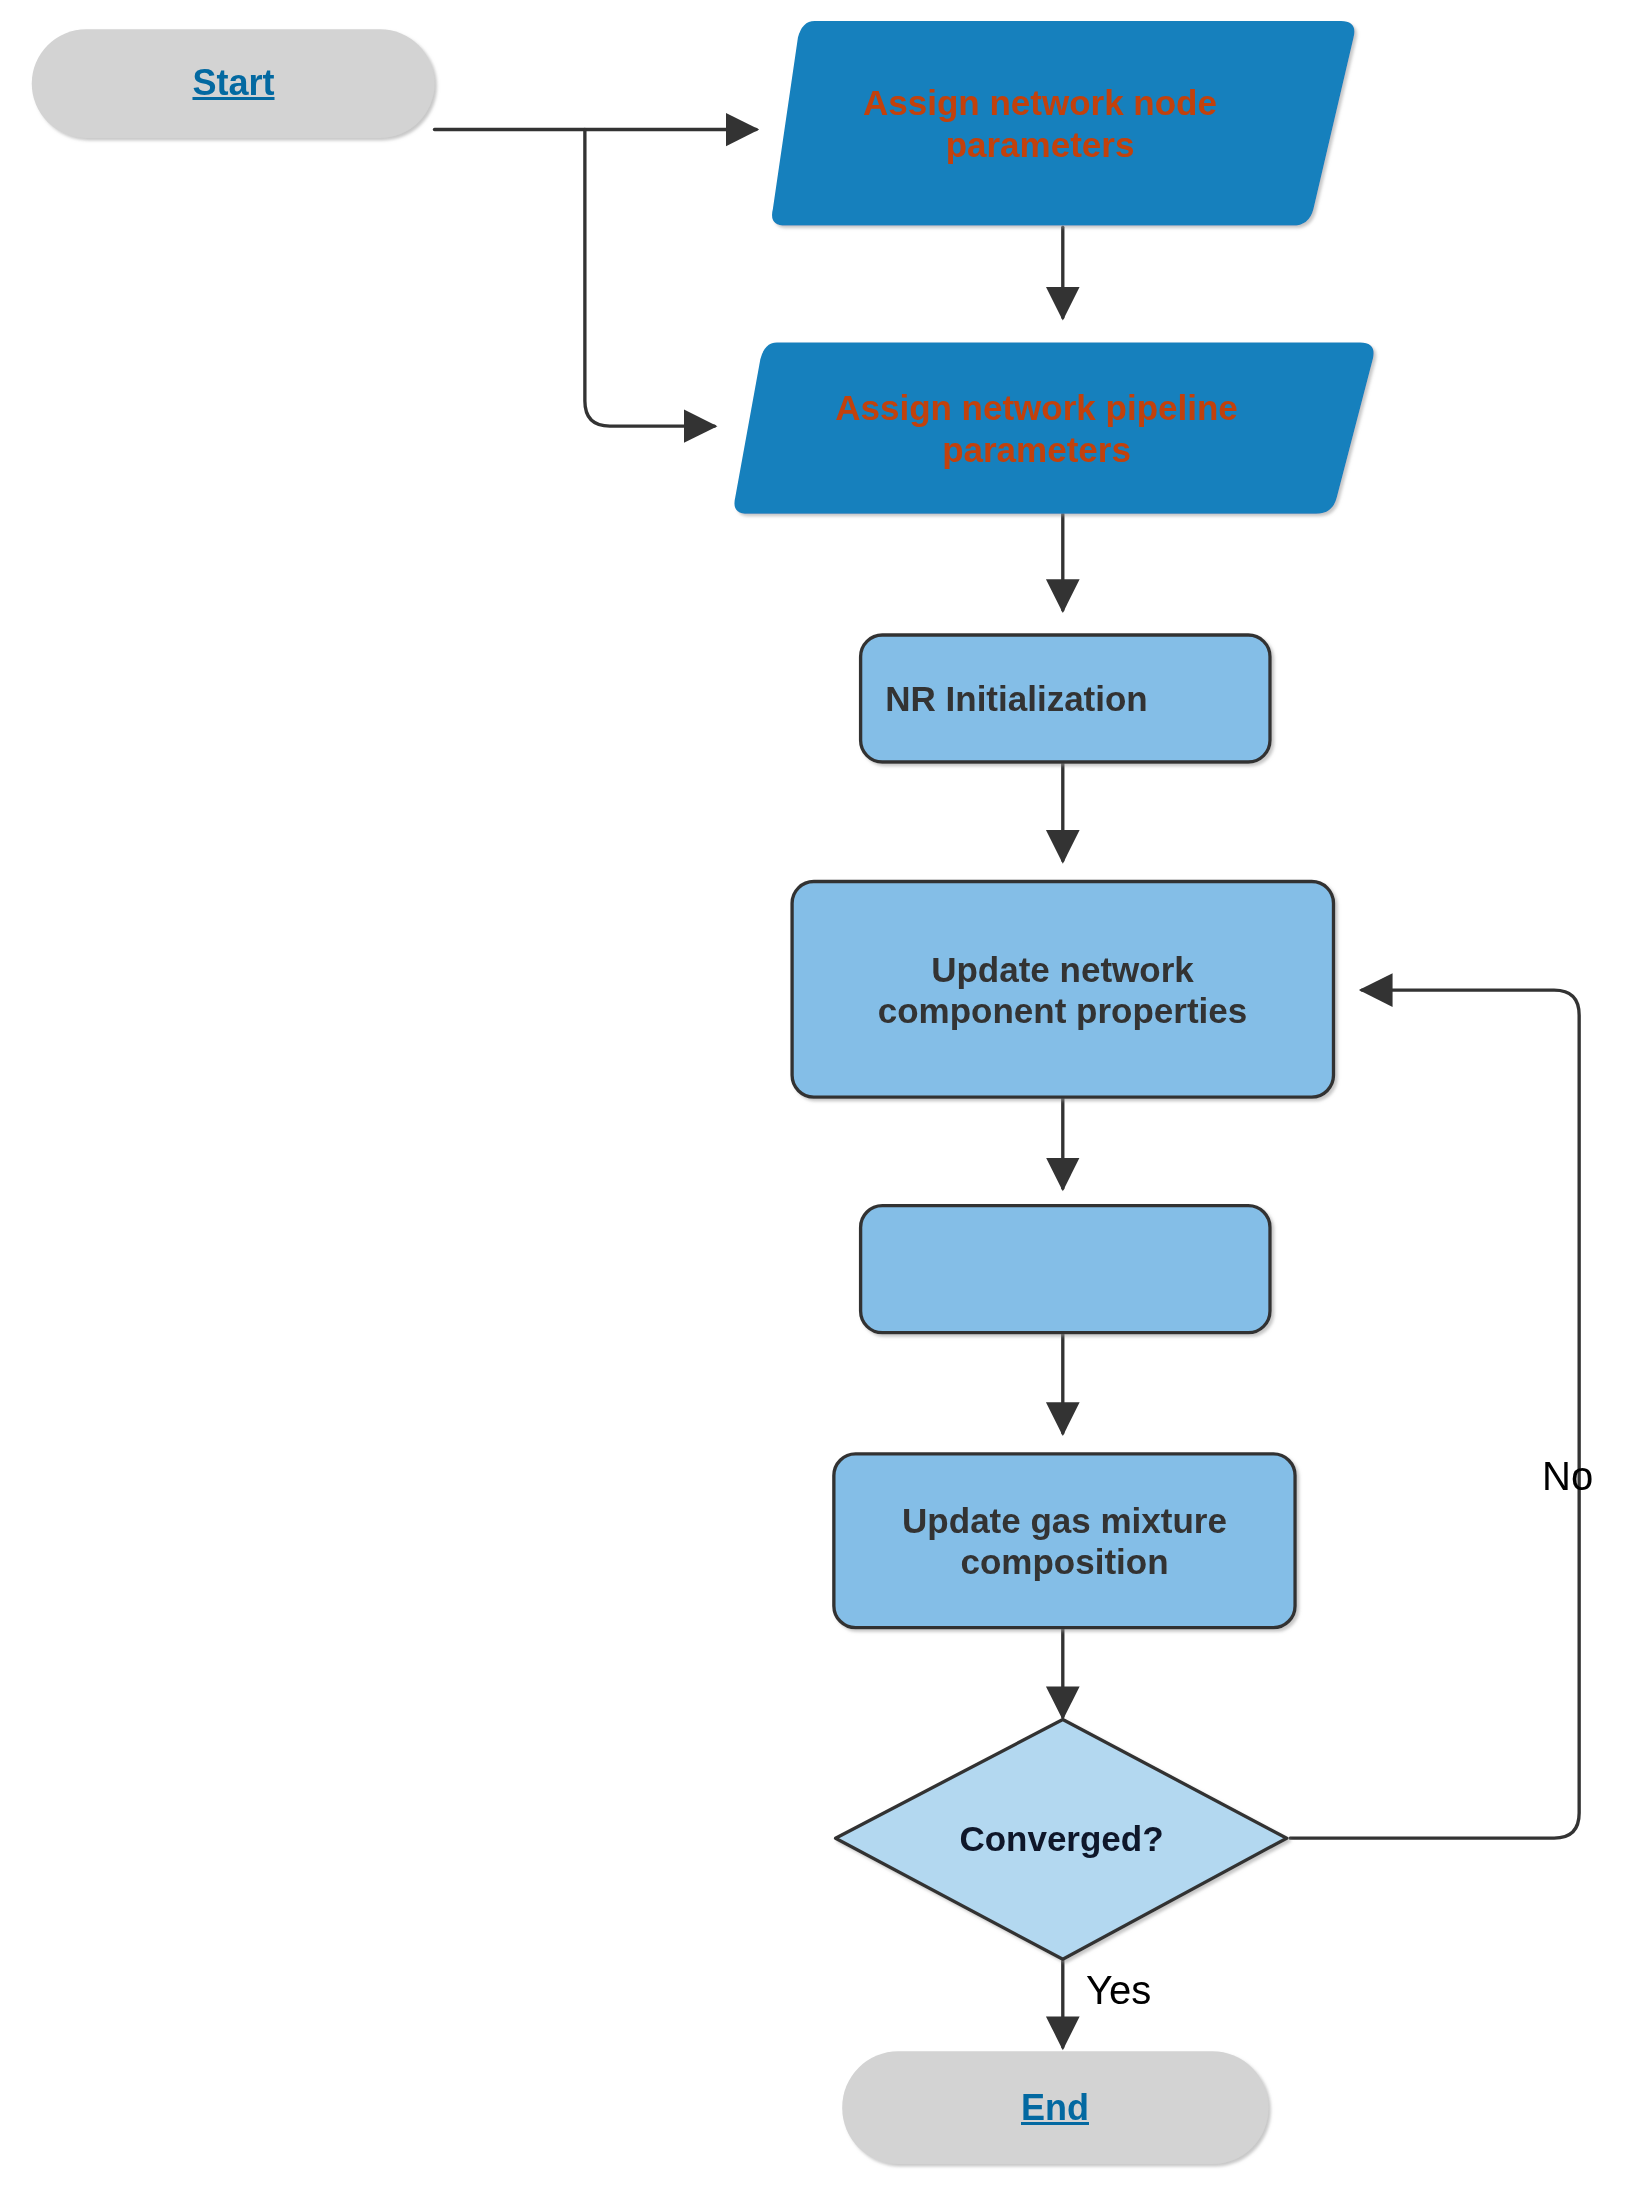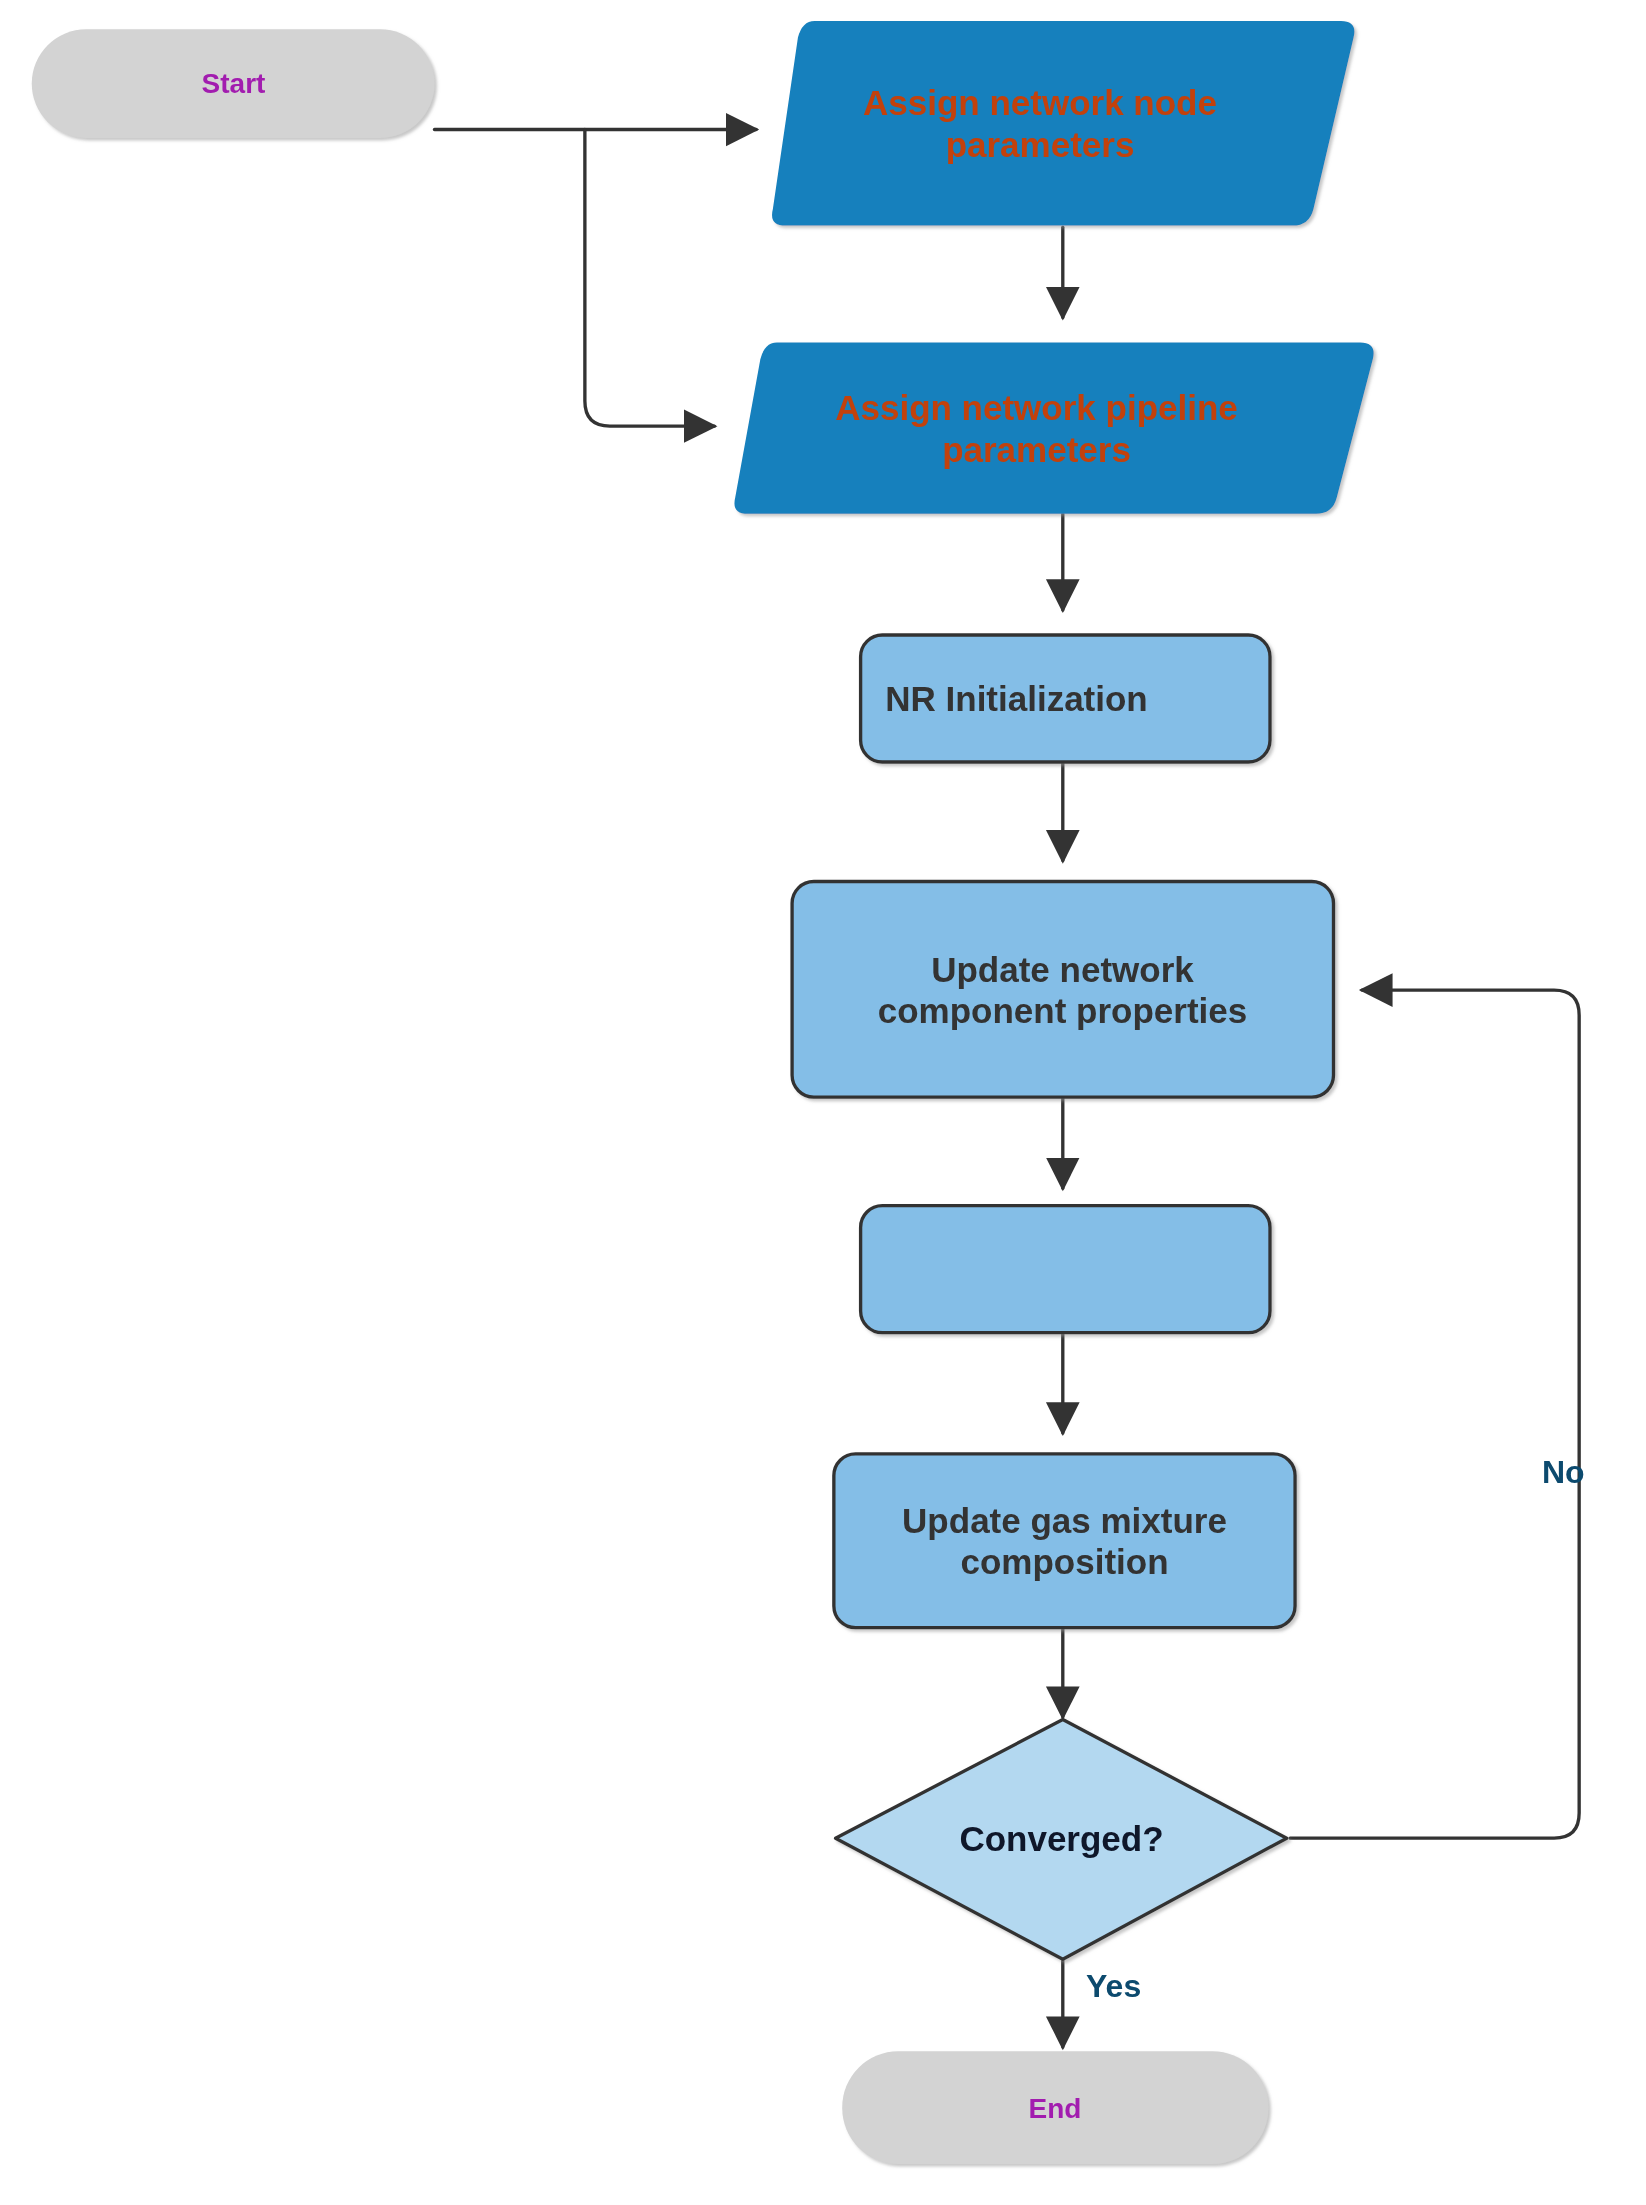--- a/index.html
+++ b/index.html
@@ -30,44 +30,45 @@
     position: absolute;
     display: flex;
     align-items: center;
     justify-content: center;
     text-align: center;
     line-height: 1.18;
     pointer-events: none;
     white-space: pre-line;
   }
   .terminal-label {
-    color: #a21caf;
-    font-size: 28px;
+    color: #0369a1;
+    font-size: 36px;
     font-weight: bold;
+    text-decoration: underline;
   }
   .io-label {
     color: #c2410c;
     font-size: 35px;
     font-weight: bold;
   }
   .process-label {
     color: #333333;
     font-size: 35px;
     font-weight: bold;
   }
   .decision-label {
     color: #0f172a;
     font-size: 35px;
     font-weight: bold;
   }
   .edge-label {
     position: absolute;
-    color: #0c4a6e;
-    font-size: 32px;
-    font-weight: bold;
+    color: #000000;
+    font-size: 40px;
+    font-weight: normal;
     pointer-events: none;
   }
 </style>
 </head>
 <body>
 
 <div id="canvas">
 
   <svg class="layer" viewBox="0 0 1970 2639" xmlns="http://www.w3.org/2000/svg">
     <defs>

